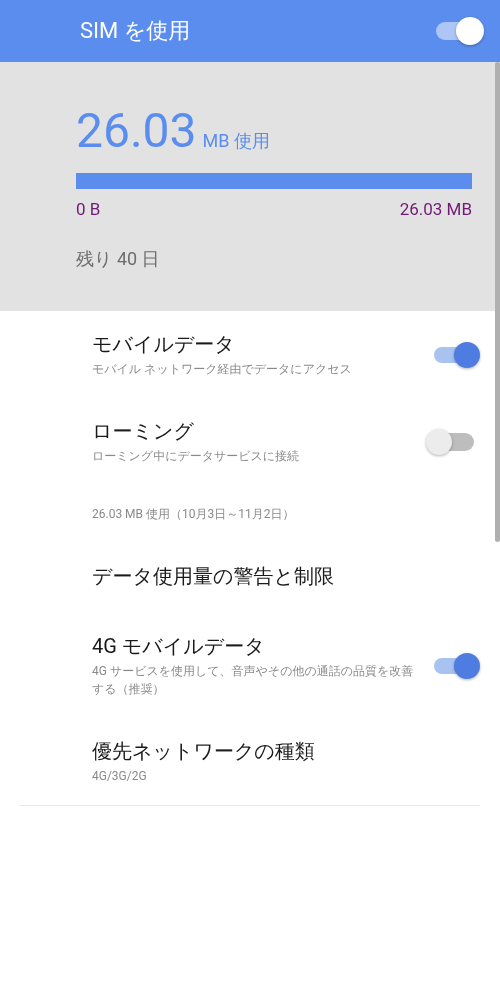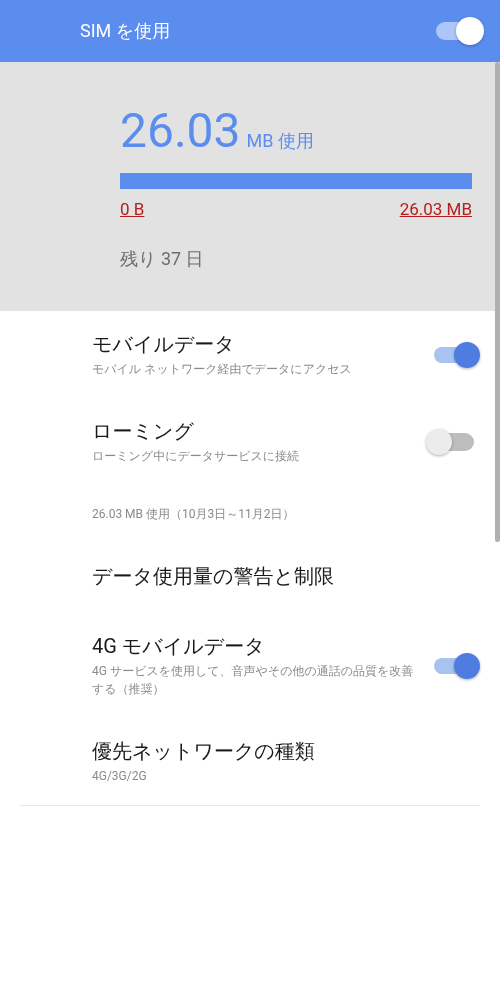--- a/index.html
+++ b/index.html
@@ -18,21 +18,21 @@
     .header {
       background: #5b8def;
       height: 62px;
       display: flex;
       align-items: center;
       justify-content: space-between;
       padding: 0 20px 0 80px;
       color: #fff;
     }
     .header-title {
-      font-size: 18px;
+      font-size: 22px;
       font-weight: 400;
     }
     .toggle {
       position: relative;
       width: 44px;
       height: 18px;
       background: rgba(255,255,255,0.5);
       border-radius: 10px;
       cursor: pointer;
     }
@@ -76,21 +76,21 @@
       width: 26px;
       height: 26px;
       background: #4e7ce0;
       border-radius: 50%;
       top: -5px;
       right: -6px;
       box-shadow: 0 1px 3px rgba(0,0,0,0.3);
     }
     .usage-card {
       background: #e2e2e2;
-      padding: 40px 28px 40px 120px;
+      padding: 40px 28px 40px 76px;
     }
     .usage-amount {
       display: flex;
       align-items: baseline;
       color: #5b8def;
       margin-bottom: 14px;
     }
     .usage-num {
       font-size: 48px;
       font-weight: 400;
@@ -102,24 +102,23 @@
     }
     .progress-bar {
       height: 16px;
       background: #5b8def;
       width: 100%;
       margin-bottom: 10px;
     }
     .progress-labels {
       display: flex;
       justify-content: space-between;
-      color: #b91c1c;
+      color: #701a75;
       font-size: 17px;
       margin-bottom: 28px;
-      text-decoration: underline;
     }
     .remaining {
       color: #6d6d6d;
       font-size: 18px;
     }
     .list {
       background: #fff;
     }
     .item {
       padding: 20px 26px 20px 92px;
@@ -169,21 +168,21 @@
 <div class="usage-card">
   <div class="usage-amount">
     <span class="usage-num">26.03</span>
     <span class="usage-unit">MB 使用</span>
   </div>
   <div class="progress-bar"></div>
   <div class="progress-labels">
     <span>0 B</span>
     <span>26.03 MB</span>
   </div>
-  <div class="remaining">残り 37 日</div>
+  <div class="remaining">残り 40 日</div>
 </div>
 
 <div class="list">
 
   <div class="item">
     <div class="item-text">
       <div class="item-title">モバイルデータ</div>
       <div class="item-sub">モバイル ネットワーク経由でデータにアクセス</div>
     </div>
     <div class="toggle-blue on"></div>

